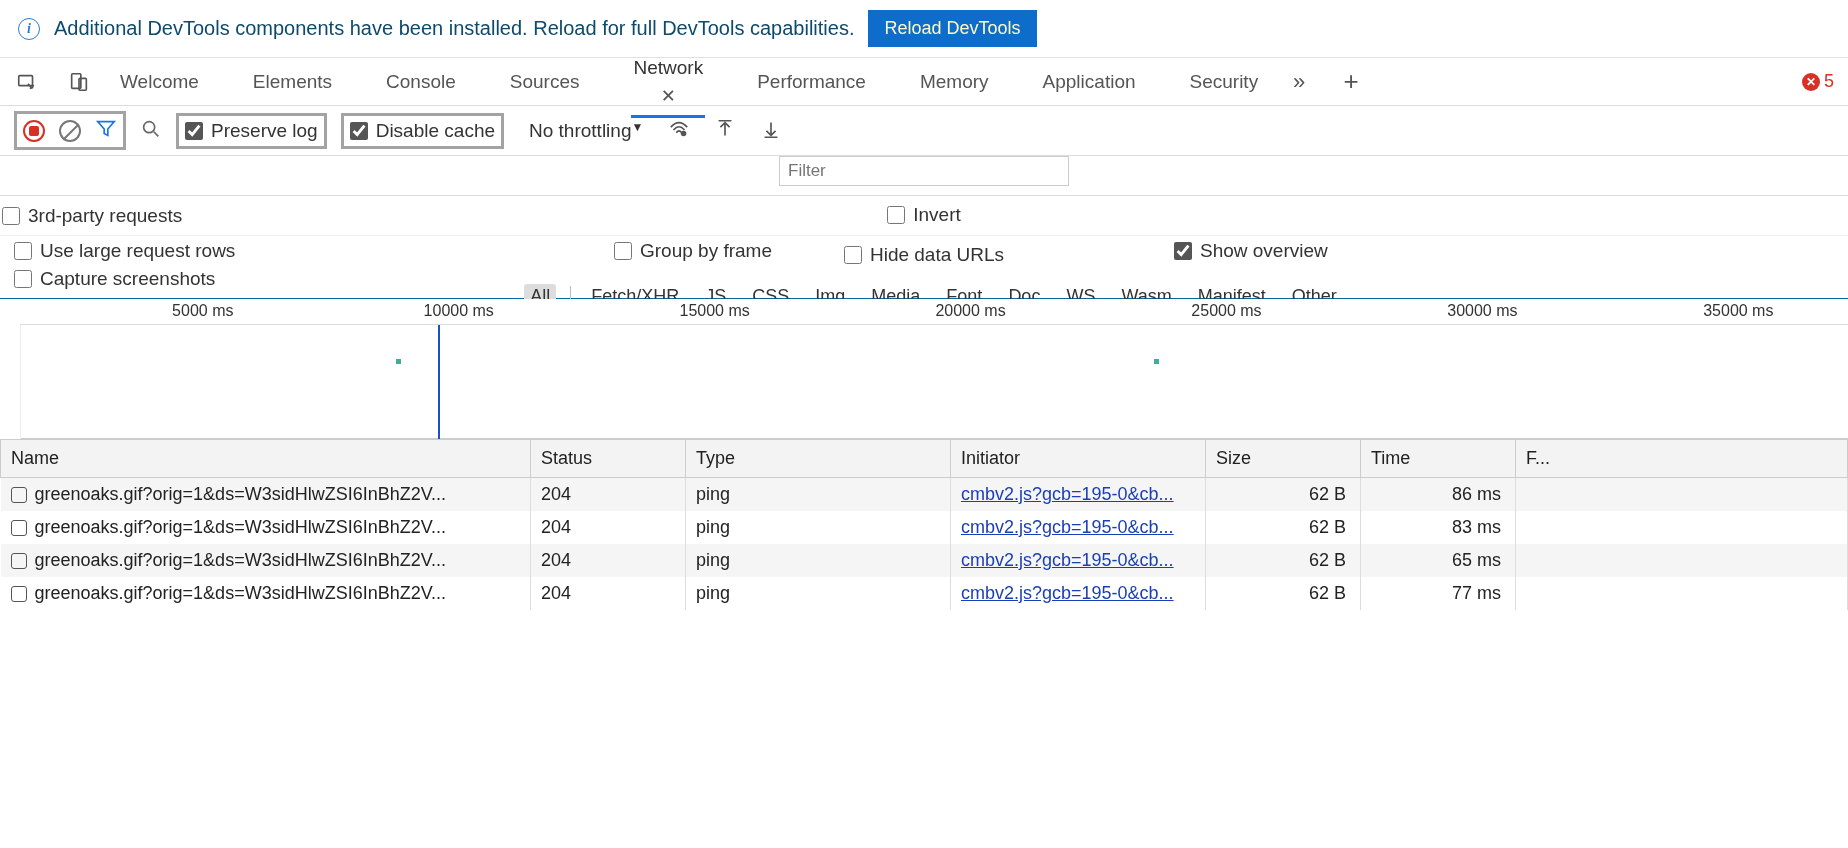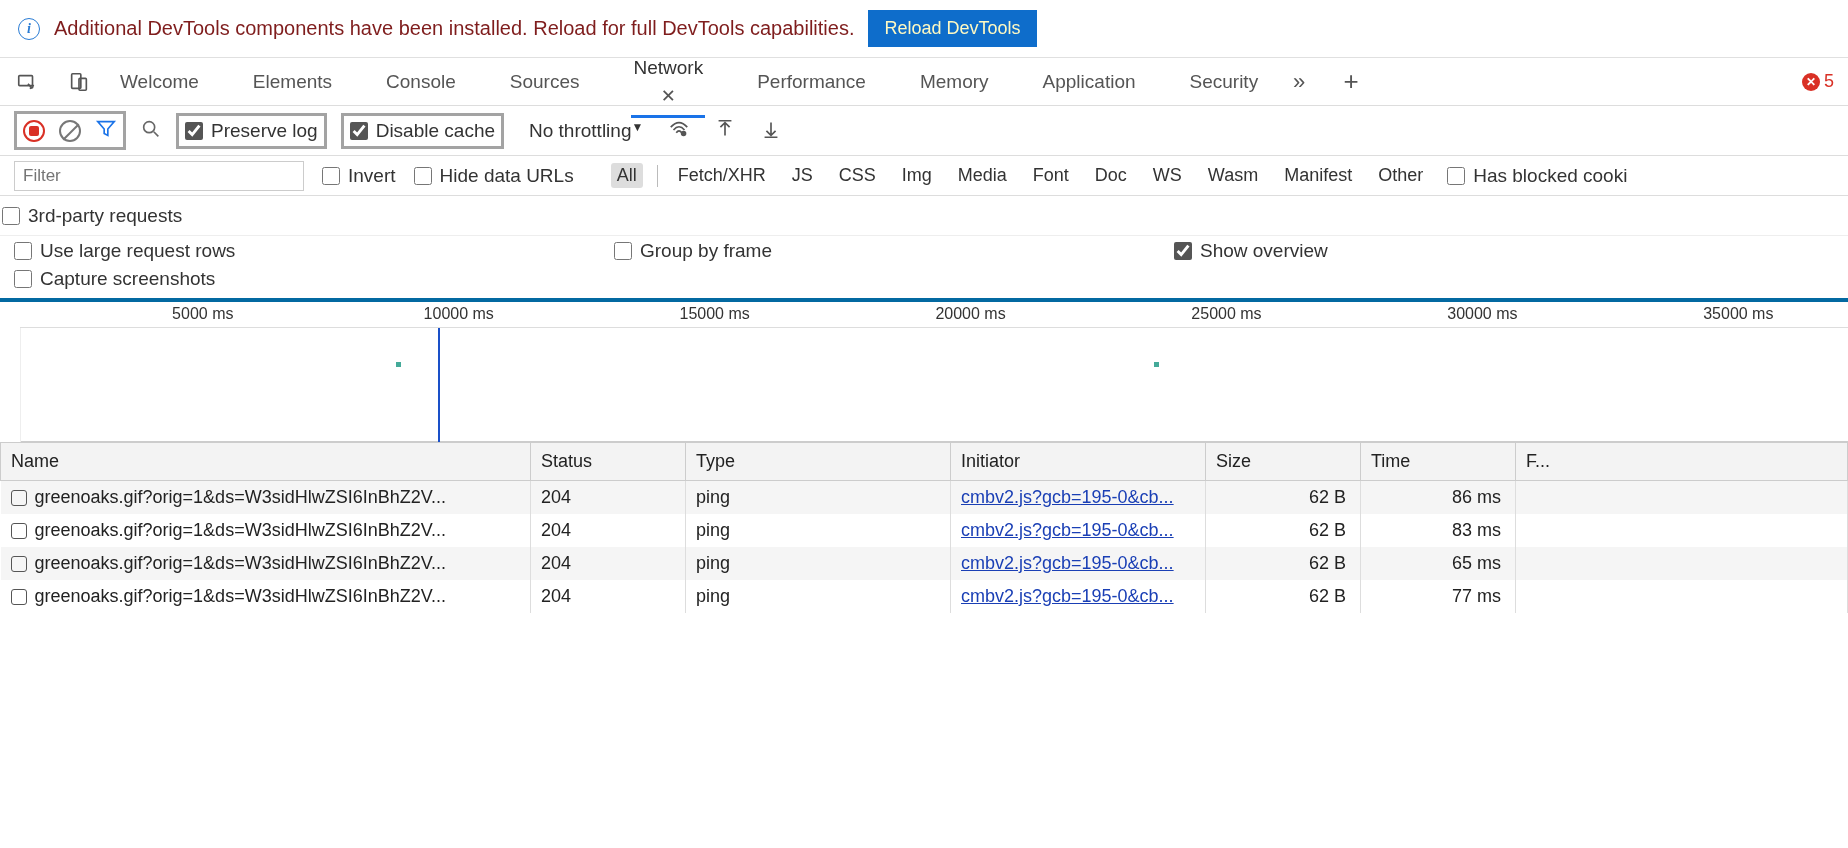--- a/index.html
+++ b/index.html
@@ -25,21 +25,21 @@
   width: 22px; height: 22px;
   border: 1.5px solid #2a7cd4;
   border-radius: 50%;
   display:flex; align-items:center; justify-content:center;
   color:#2a7cd4;
   font-style: italic;
   font-family: Georgia, serif;
   font-weight: bold;
   font-size: 14px;
 }
-.info-text { font-size: 20px; color:#7f1d1d; }
+.info-text { font-size: 20px; color:#0c4a6e; }
 .reload-btn {
   background:#0e6dcb; color:#fef9c3; border:none;
   padding: 8px 16px; font-size: 18px; cursor:pointer;
 }
 
 
 .tab-bar {
   display:flex; align-items:center;
   padding: 0 14px;
   height: 48px;
@@ -78,35 +78,36 @@
 .chk { display:flex; align-items:center; gap:8px; font-size:19px; color:#333; cursor:pointer;}
 .chk input { width:18px; height:18px; accent-color:#555;}
 .throttling { display:flex; align-items:flex-start; gap:0; font-size:19px; padding: 4px 10px; border:1px solid transparent;}
 .tri { font-size:12px;}
 .net-icons { display:flex; gap:24px; color:#555;}
 
 
 .filter-row {
   display:flex; align-items:center; height:40px; padding: 0 14px; gap: 18px;
   border-bottom: 1px solid #ddd;
+  flex-direction: column;
 }
 .filter-input {
   border:1px solid #ccc; padding:4px 8px; font-size:17px; width: 290px; color:#888;
 }
 .filter-types { display:flex; align-items:center; gap: 14px; font-size:18px;margin-left:19px;}
 .filter-types .ft { cursor:pointer; padding: 2px 6px; color:#333;}
 .filter-types .ft.sel { background:#ddd; border-radius:3px;}
 .vdiv { width:1px; height:22px; background:#bbb;}
 
 
 .opts-row {
   display:flex; align-items:center; height:40px; padding: 0 2px; gap: 18px;
   border-bottom: 1px solid #eee;
 }
-.opts-grid { display:grid; grid-template-columns: 600px 560px auto; padding: 4px 14px 8px; row-gap:6px; border-bottom:4px solid #0369a1;}
+.opts-grid { display:grid; grid-template-columns: 600px 560px auto; padding: 4px 14px 8px; row-gap:6px; border-bottom:1px solid #0369a1;}
 
 
 .timeline {
   height: 140px; border-bottom:1px solid #ccc; position:relative;
   background: #fff;
   margin-left: 20px;
 }
 .tl-labels { display:flex; position:relative; height:26px; border-bottom:1px solid #ddd;}
 .tl-label { position:absolute; font-size:16px; color:#333; top:3px; transform:translateX(-50%);}
 .tl-track { height:114px; position:relative; border-left:1px solid #eee;}

